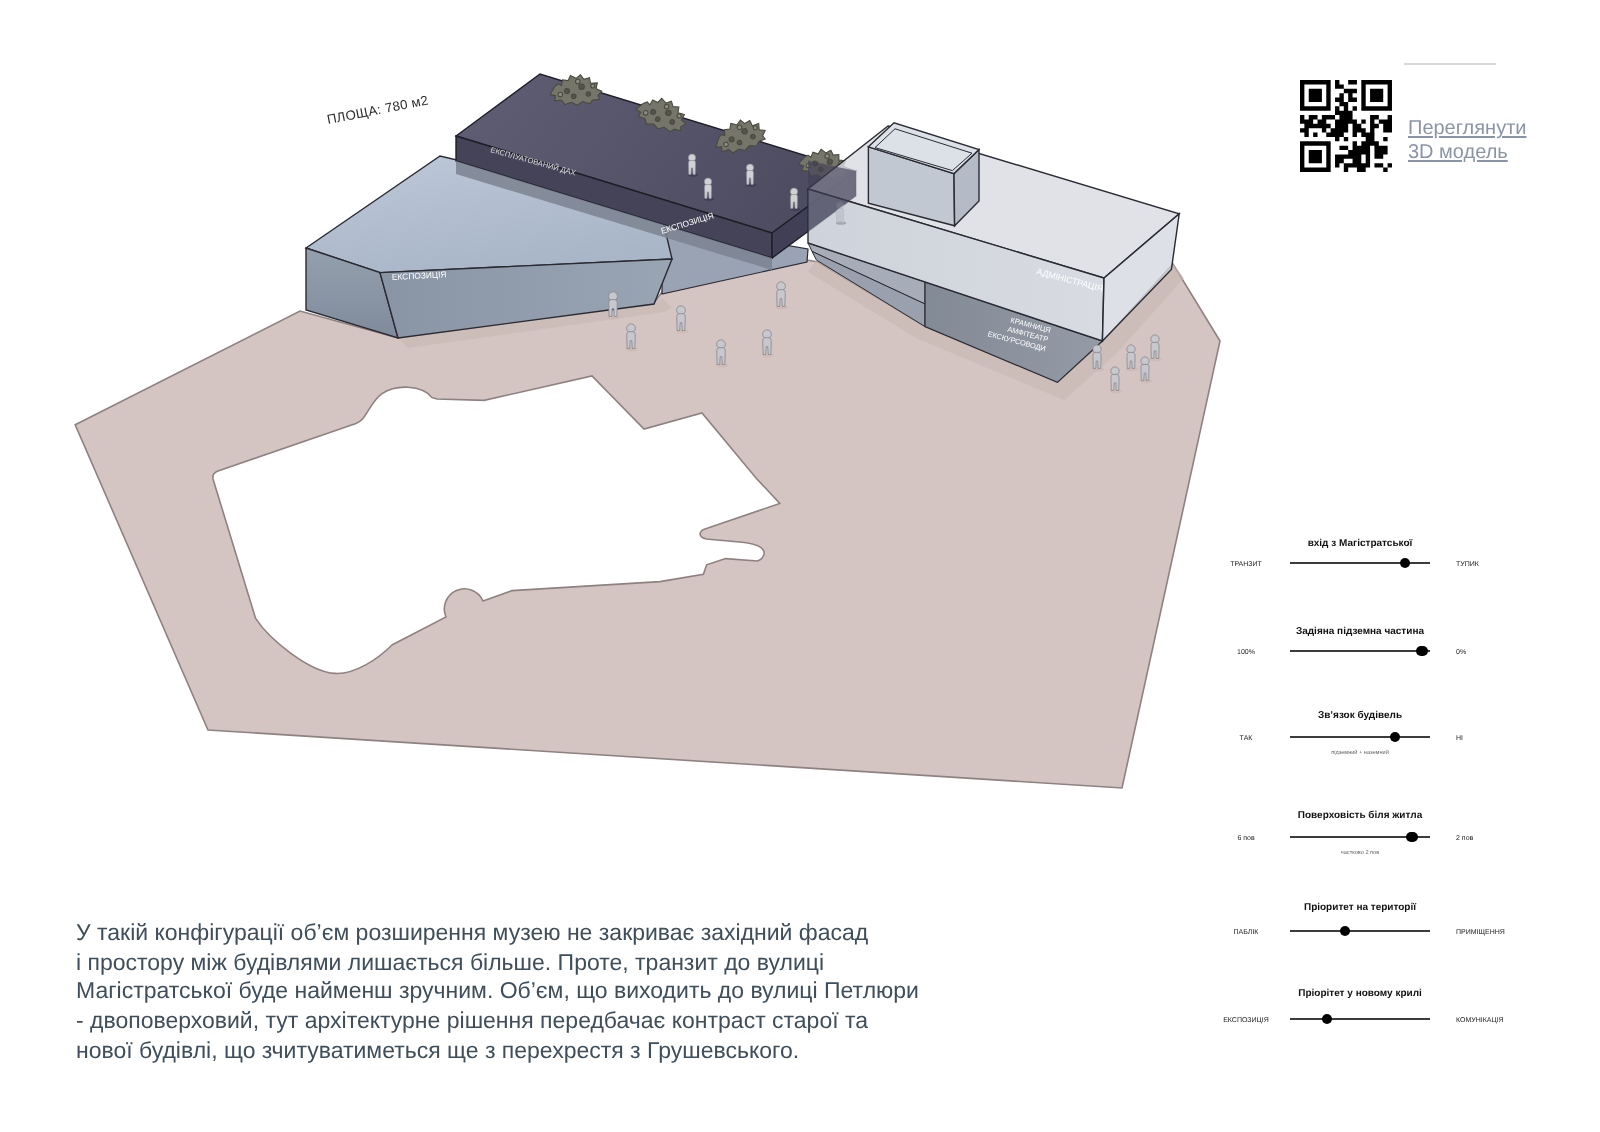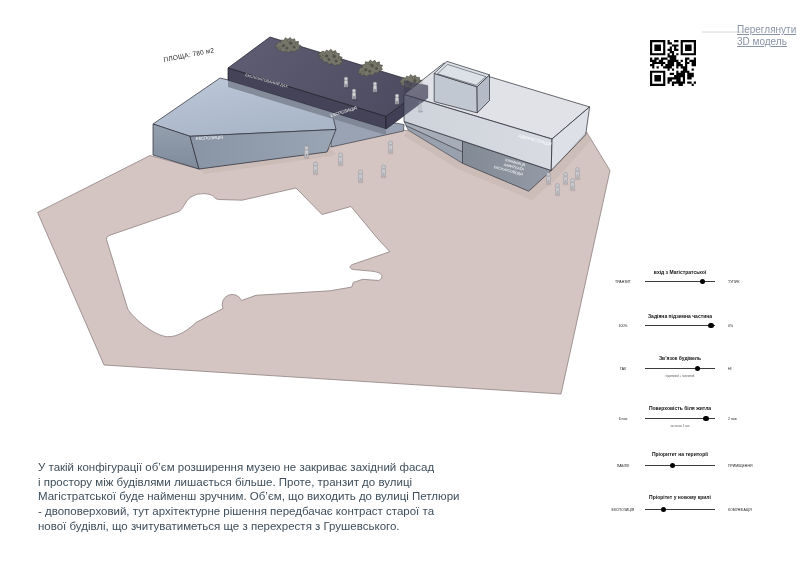--- a/index.html
+++ b/index.html
@@ -190,21 +190,21 @@
 
   <text x="164" y="62" font-size="6.6" fill="#2b2b2b" letter-spacing="0.15" transform="rotate(-11 164 62)">ПЛОЩА: 780 м2</text>
 
   <g transform="translate(650,40)">
     <path fill="#000" d="M0.00 0.00h15.33v2.19h-15.33zM17.52 0.00h2.19v2.19h-2.19zM24.09 0.00h4.38v2.19h-4.38zM30.66 0.00h15.33v2.19h-15.33zM0.00 2.19h2.19v2.19h-2.19zM13.14 2.19h2.19v2.19h-2.19zM17.52 2.19h4.38v2.19h-4.38zM30.66 2.19h2.19v2.19h-2.19zM43.80 2.19h2.19v2.19h-2.19zM0.00 4.38h2.19v2.19h-2.19zM4.38 4.38h6.57v2.19h-6.57zM13.14 4.38h2.19v2.19h-2.19zM21.90 4.38h6.57v2.19h-6.57zM30.66 4.38h2.19v2.19h-2.19zM35.04 4.38h6.57v2.19h-6.57zM43.80 4.38h2.19v2.19h-2.19zM0.00 6.57h2.19v2.19h-2.19zM4.38 6.57h6.57v2.19h-6.57zM13.14 6.57h2.19v2.19h-2.19zM19.71 6.57h2.19v2.19h-2.19zM24.09 6.57h2.19v2.19h-2.19zM30.66 6.57h2.19v2.19h-2.19zM35.04 6.57h6.57v2.19h-6.57zM43.80 6.57h2.19v2.19h-2.19zM0.00 8.76h2.19v2.19h-2.19zM4.38 8.76h6.57v2.19h-6.57zM13.14 8.76h2.19v2.19h-2.19zM17.52 8.76h4.38v2.19h-4.38zM24.09 8.76h4.38v2.19h-4.38zM30.66 8.76h2.19v2.19h-2.19zM35.04 8.76h6.57v2.19h-6.57zM43.80 8.76h2.19v2.19h-2.19zM0.00 10.95h2.19v2.19h-2.19zM13.14 10.95h2.19v2.19h-2.19zM19.71 10.95h4.38v2.19h-4.38zM30.66 10.95h2.19v2.19h-2.19zM43.80 10.95h2.19v2.19h-2.19zM0.00 13.14h15.33v2.19h-15.33zM17.52 13.14h2.19v2.19h-2.19zM21.90 13.14h2.19v2.19h-2.19zM26.28 13.14h2.19v2.19h-2.19zM30.66 13.14h15.33v2.19h-15.33zM17.52 15.33h8.76v2.19h-8.76zM0.00 17.52h2.19v2.19h-2.19zM4.38 17.52h4.38v2.19h-4.38zM10.95 17.52h6.57v2.19h-6.57zM19.71 17.52h6.57v2.19h-6.57zM35.04 17.52h4.38v2.19h-4.38zM43.80 17.52h2.19v2.19h-2.19zM0.00 19.71h6.57v2.19h-6.57zM8.76 19.71h4.38v2.19h-4.38zM17.52 19.71h10.95v2.19h-10.95zM30.66 19.71h2.19v2.19h-2.19zM35.04 19.71h2.19v2.19h-2.19zM39.42 19.71h6.57v2.19h-6.57zM2.19 21.90h13.14v2.19h-13.14zM17.52 21.90h6.57v2.19h-6.57zM26.28 21.90h4.38v2.19h-4.38zM35.04 21.90h4.38v2.19h-4.38zM41.61 21.90h4.38v2.19h-4.38zM0.00 24.09h4.38v2.19h-4.38zM10.95 24.09h2.19v2.19h-2.19zM15.33 24.09h8.76v2.19h-8.76zM26.28 24.09h6.57v2.19h-6.57zM35.04 24.09h2.19v2.19h-2.19zM41.61 24.09h4.38v2.19h-4.38zM2.19 26.28h2.19v2.19h-2.19zM6.57 26.28h2.19v2.19h-2.19zM13.14 26.28h8.76v2.19h-8.76zM26.28 26.28h2.19v2.19h-2.19zM30.66 26.28h6.57v2.19h-6.57zM17.52 28.47h2.19v2.19h-2.19zM21.90 28.47h2.19v2.19h-2.19zM32.85 28.47h4.38v2.19h-4.38zM41.61 28.47h2.19v2.19h-2.19zM0.00 30.66h15.33v2.19h-15.33zM26.28 30.66h2.19v2.19h-2.19zM30.66 30.66h8.76v2.19h-8.76zM0.00 32.85h2.19v2.19h-2.19zM13.14 32.85h2.19v2.19h-2.19zM19.71 32.85h4.38v2.19h-4.38zM26.28 32.85h8.76v2.19h-8.76zM37.23 32.85h6.57v2.19h-6.57zM0.00 35.04h2.19v2.19h-2.19zM4.38 35.04h6.57v2.19h-6.57zM13.14 35.04h2.19v2.19h-2.19zM24.09 35.04h10.95v2.19h-10.95zM37.23 35.04h6.57v2.19h-6.57zM0.00 37.23h2.19v2.19h-2.19zM4.38 37.23h6.57v2.19h-6.57zM13.14 37.23h2.19v2.19h-2.19zM17.52 37.23h13.14v2.19h-13.14zM32.85 37.23h2.19v2.19h-2.19zM37.23 37.23h4.38v2.19h-4.38zM0.00 39.42h2.19v2.19h-2.19zM4.38 39.42h6.57v2.19h-6.57zM13.14 39.42h2.19v2.19h-2.19zM17.52 39.42h4.38v2.19h-4.38zM26.28 39.42h4.38v2.19h-4.38zM32.85 39.42h2.19v2.19h-2.19zM0.00 41.61h2.19v2.19h-2.19zM13.14 41.61h2.19v2.19h-2.19zM17.52 41.61h2.19v2.19h-2.19zM21.90 41.61h13.14v2.19h-13.14zM37.23 41.61h4.38v2.19h-4.38zM43.80 41.61h2.19v2.19h-2.19zM0.00 43.80h15.33v2.19h-15.33zM21.90 43.80h2.19v2.19h-2.19zM28.47 43.80h4.38v2.19h-4.38zM41.61 43.80h2.19v2.19h-2.19z"></path>
   </g>
 
   <line x1="702" y1="32" x2="748" y2="32" stroke="#d8d8d8" stroke-width="1"></line>
 </svg>
 
-<div class="abs" style="left:704px;top:24px;font-size:10px;line-height:12.2px;color:#8b94a7;text-decoration:underline;margin-left:33px;">Переглянути<br>3D модель</div>
+<div class="abs" style="left:704px;top:59px;font-size:10px;line-height:12.2px;color:#8b94a7;text-decoration:underline;">Переглянути<br>3D модель</div>
 
 <div class="abs" style="left:38px;top:459.8px;font-size:11.5px;line-height:14.8px;color:#3f4e5a;">
 У такій конфігурації об’єм розширення музею не закриває західний фасад<br>
 і простору між будівлями лишається більше. Проте, транзит до вулиці<br>
 Магістратської буде найменш зручним. Об’єм, що виходить до вулиці Петлюри<br>
 - двоповерховий, тут архітектурне рішення передбачає контраст старої та<br>
 нової будівлі, що зчитуватиметься ще з перехрестя з Грушевського.
 </div>
 
 <div class="sl-title" style="left:570px;top:268.5px;">вхід з Магістратської</div>

